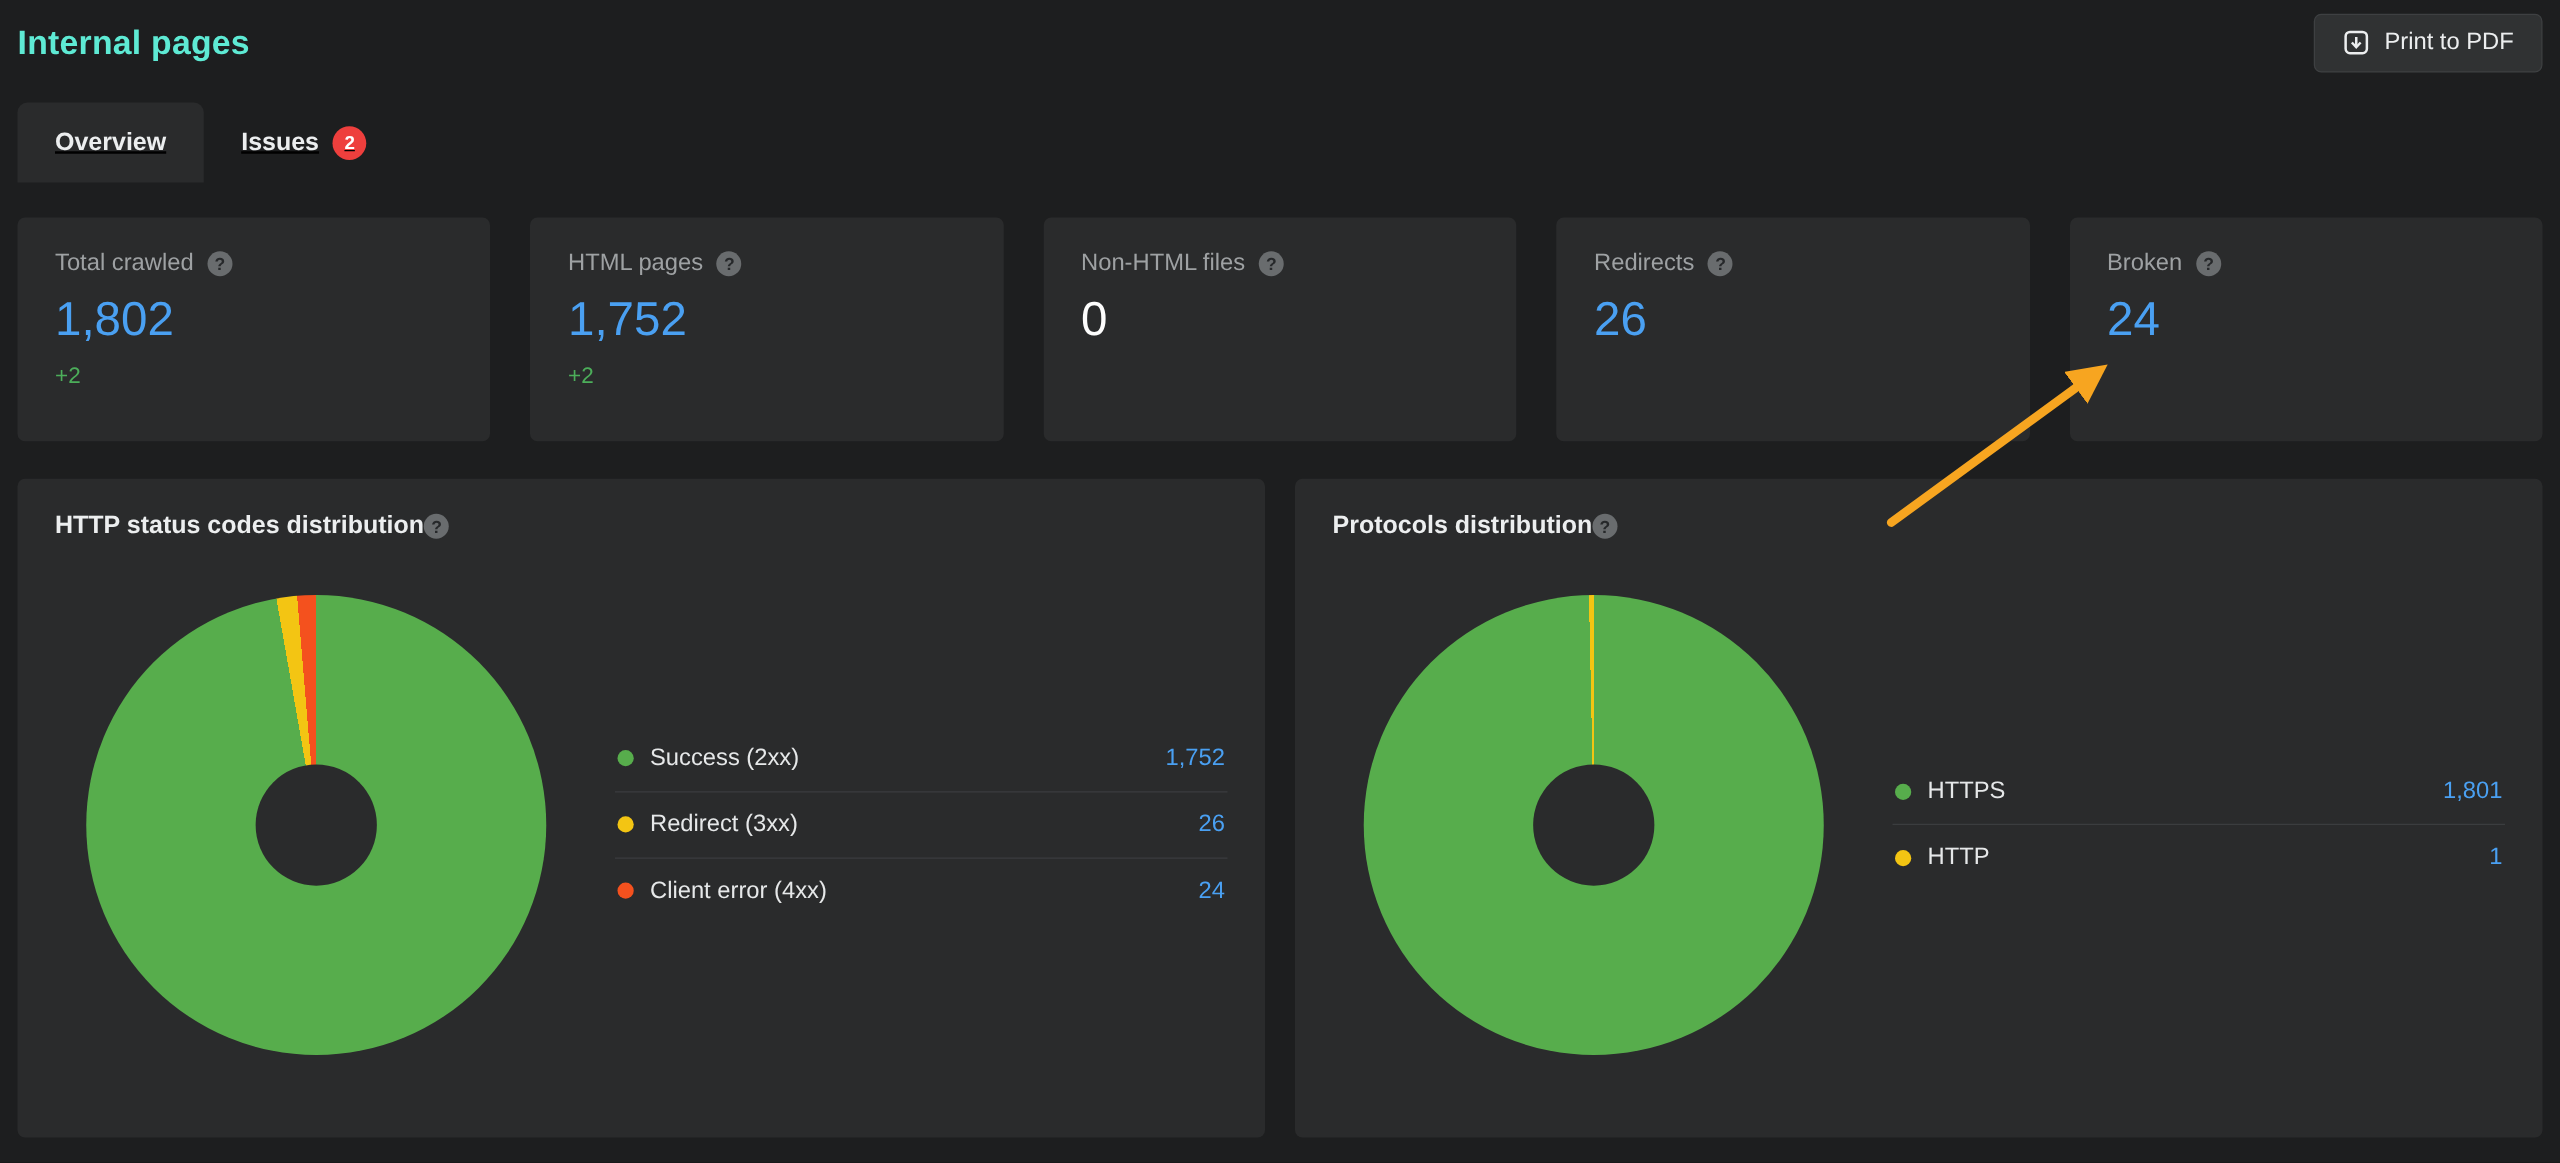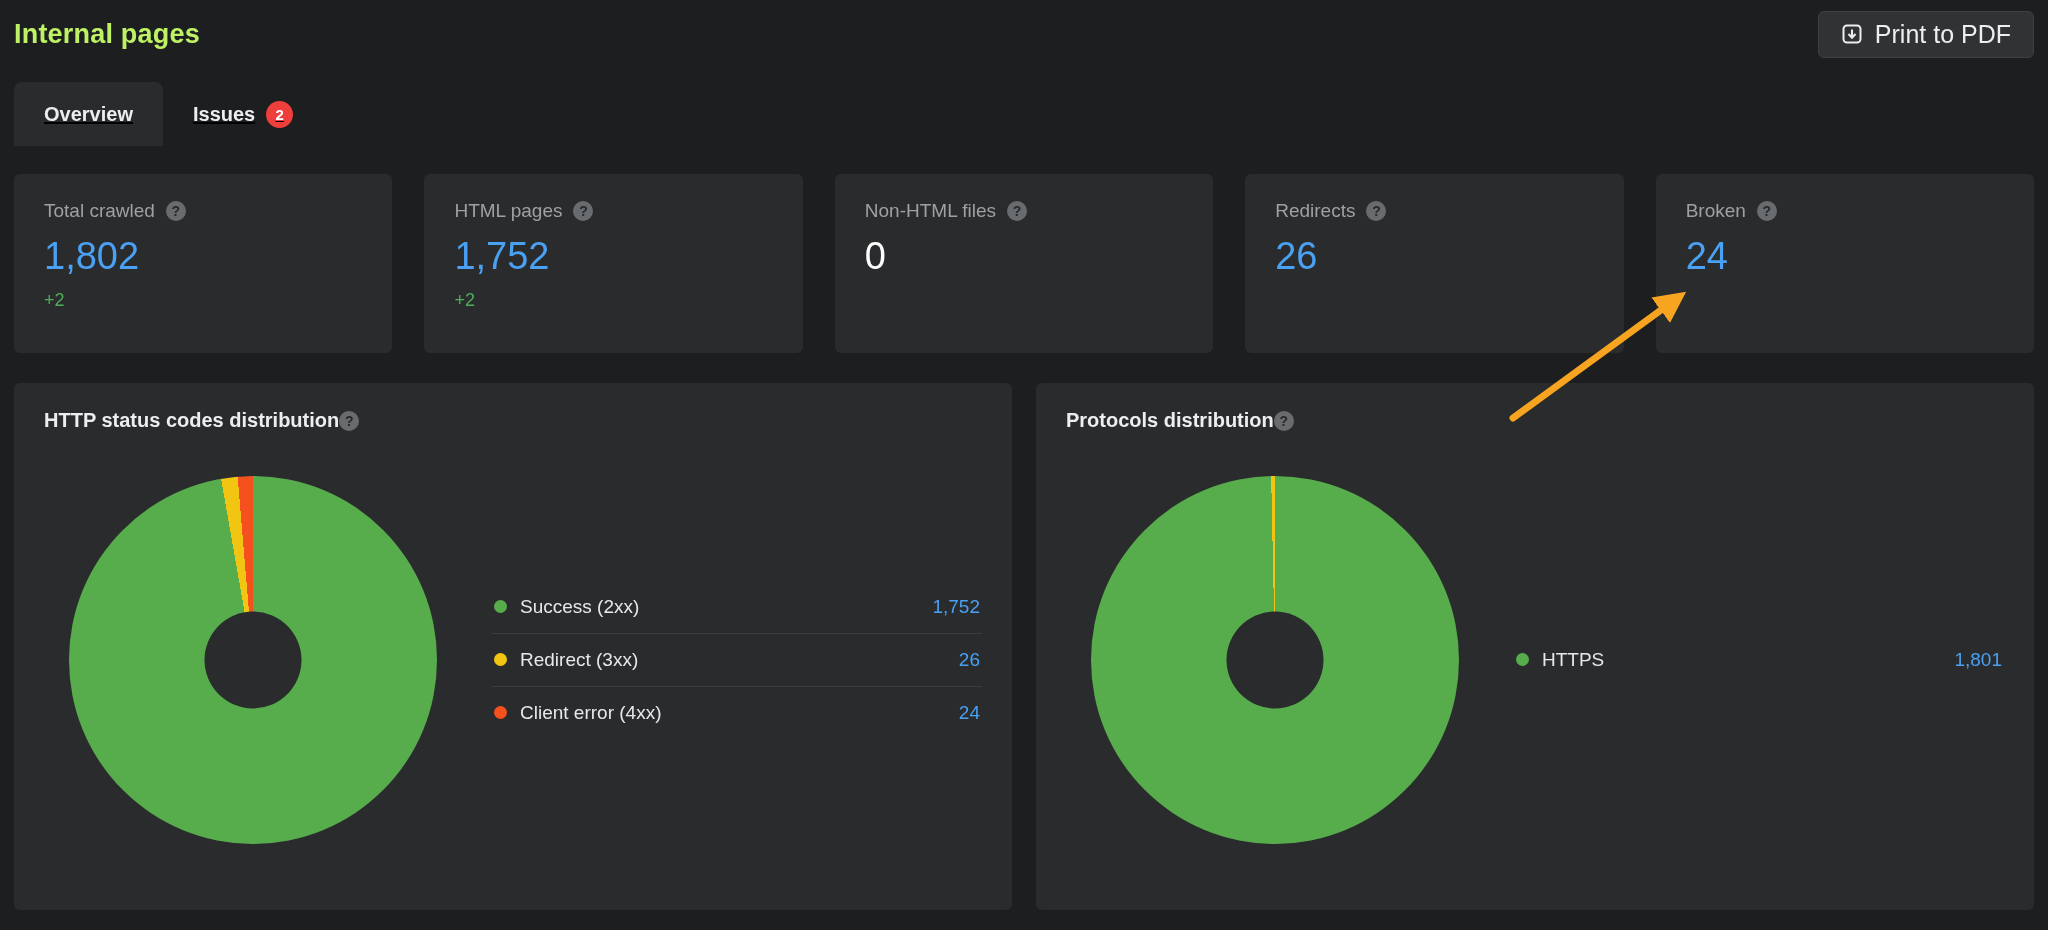--- a/index.html
+++ b/index.html
@@ -1,22 +1,22 @@
 <!DOCTYPE html>
 <html><head>
 <meta charset="utf-8">
 <style>
   html,body{margin:0;padding:0;background:#161718;}
   body{font-family:"Liberation Sans","DejaVu Sans",sans-serif;}
   .page{position:relative;width:2048px;height:930px;background:#1d1e1f;box-sizing:border-box;padding:0 14px;overflow:hidden;}
 
   
   .header{display:flex;justify-content:space-between;align-items:center;margin-top:10px;height:48px;}
-  .page-title{font-size:27px;font-weight:bold;color:#bef264;letter-spacing:.2px;}
-  .print-btn{display:flex;align-items:center;gap:12px;height:47px;padding:0 22px;background:#303233;border:1px solid #3e4042;border-radius:6px;color:#eceeef;font-size:25px;cursor:pointer;}
+  .page-title{font-size:27px;font-weight:bold;color:#5eead4;letter-spacing:.2px;}
+  .print-btn{display:flex;align-items:center;gap:12px;height:47px;padding:0 22px;background:#303233;border:1px solid #3e4042;border-radius:6px;color:#eceeef;font-size:19px;cursor:pointer;}
   .print-btn svg{display:block;}
 
   
   .tabs{display:flex;margin-top:24px;height:64px;text-decoration:underline;}
   .tab{display:flex;align-items:center;gap:11px;height:64px;padding:0 30px;font-size:20px;font-weight:bold;color:#eceeef;border-radius:8px 8px 0 0;cursor:pointer;}
   .tab.active{background:#2a2b2c;}
   .badge{display:flex;align-items:center;justify-content:center;width:27px;height:27px;border-radius:50%;background:#ee3f3d;color:#fff;font-size:15px;font-weight:bold;}
 
   
   .cards{display:flex;gap:32px;margin-top:28px;}
@@ -161,20 +161,25 @@
       <div class="chart-row">
         <div class="donut" style="background: conic-gradient(rgb(87, 173, 76) 0deg, rgb(87, 173, 76) 358.8deg, rgb(243, 197, 19) 358.8deg, rgb(243, 197, 19) 360deg);">
           <div class="donut-hole"></div>
         </div>
         <div class="legend">
           <div class="legend-row">
             <span class="dot" style="background: rgb(87, 173, 76);"></span>
             <span>HTTPS</span>
             <span class="legend-value">1,801</span>
           </div>
+          <div class="legend-row">
+            <span class="dot" style="background: rgb(243, 197, 19);"></span>
+            <span>HTTP</span>
+            <span class="legend-value">1</span>
+          </div>
         </div>
       </div>
     </div>
 
   </div>
 
   <svg class="arrow-overlay" viewBox="0 0 2048 930">
     <defs>
       <marker id="ah" markerWidth="4.5" markerHeight="4.5" refX="2" refY="2.25" orient="auto">
         <path d="M0,0 L4.5,2.25 L0,4.5 Z" fill="#f7a520"></path>

